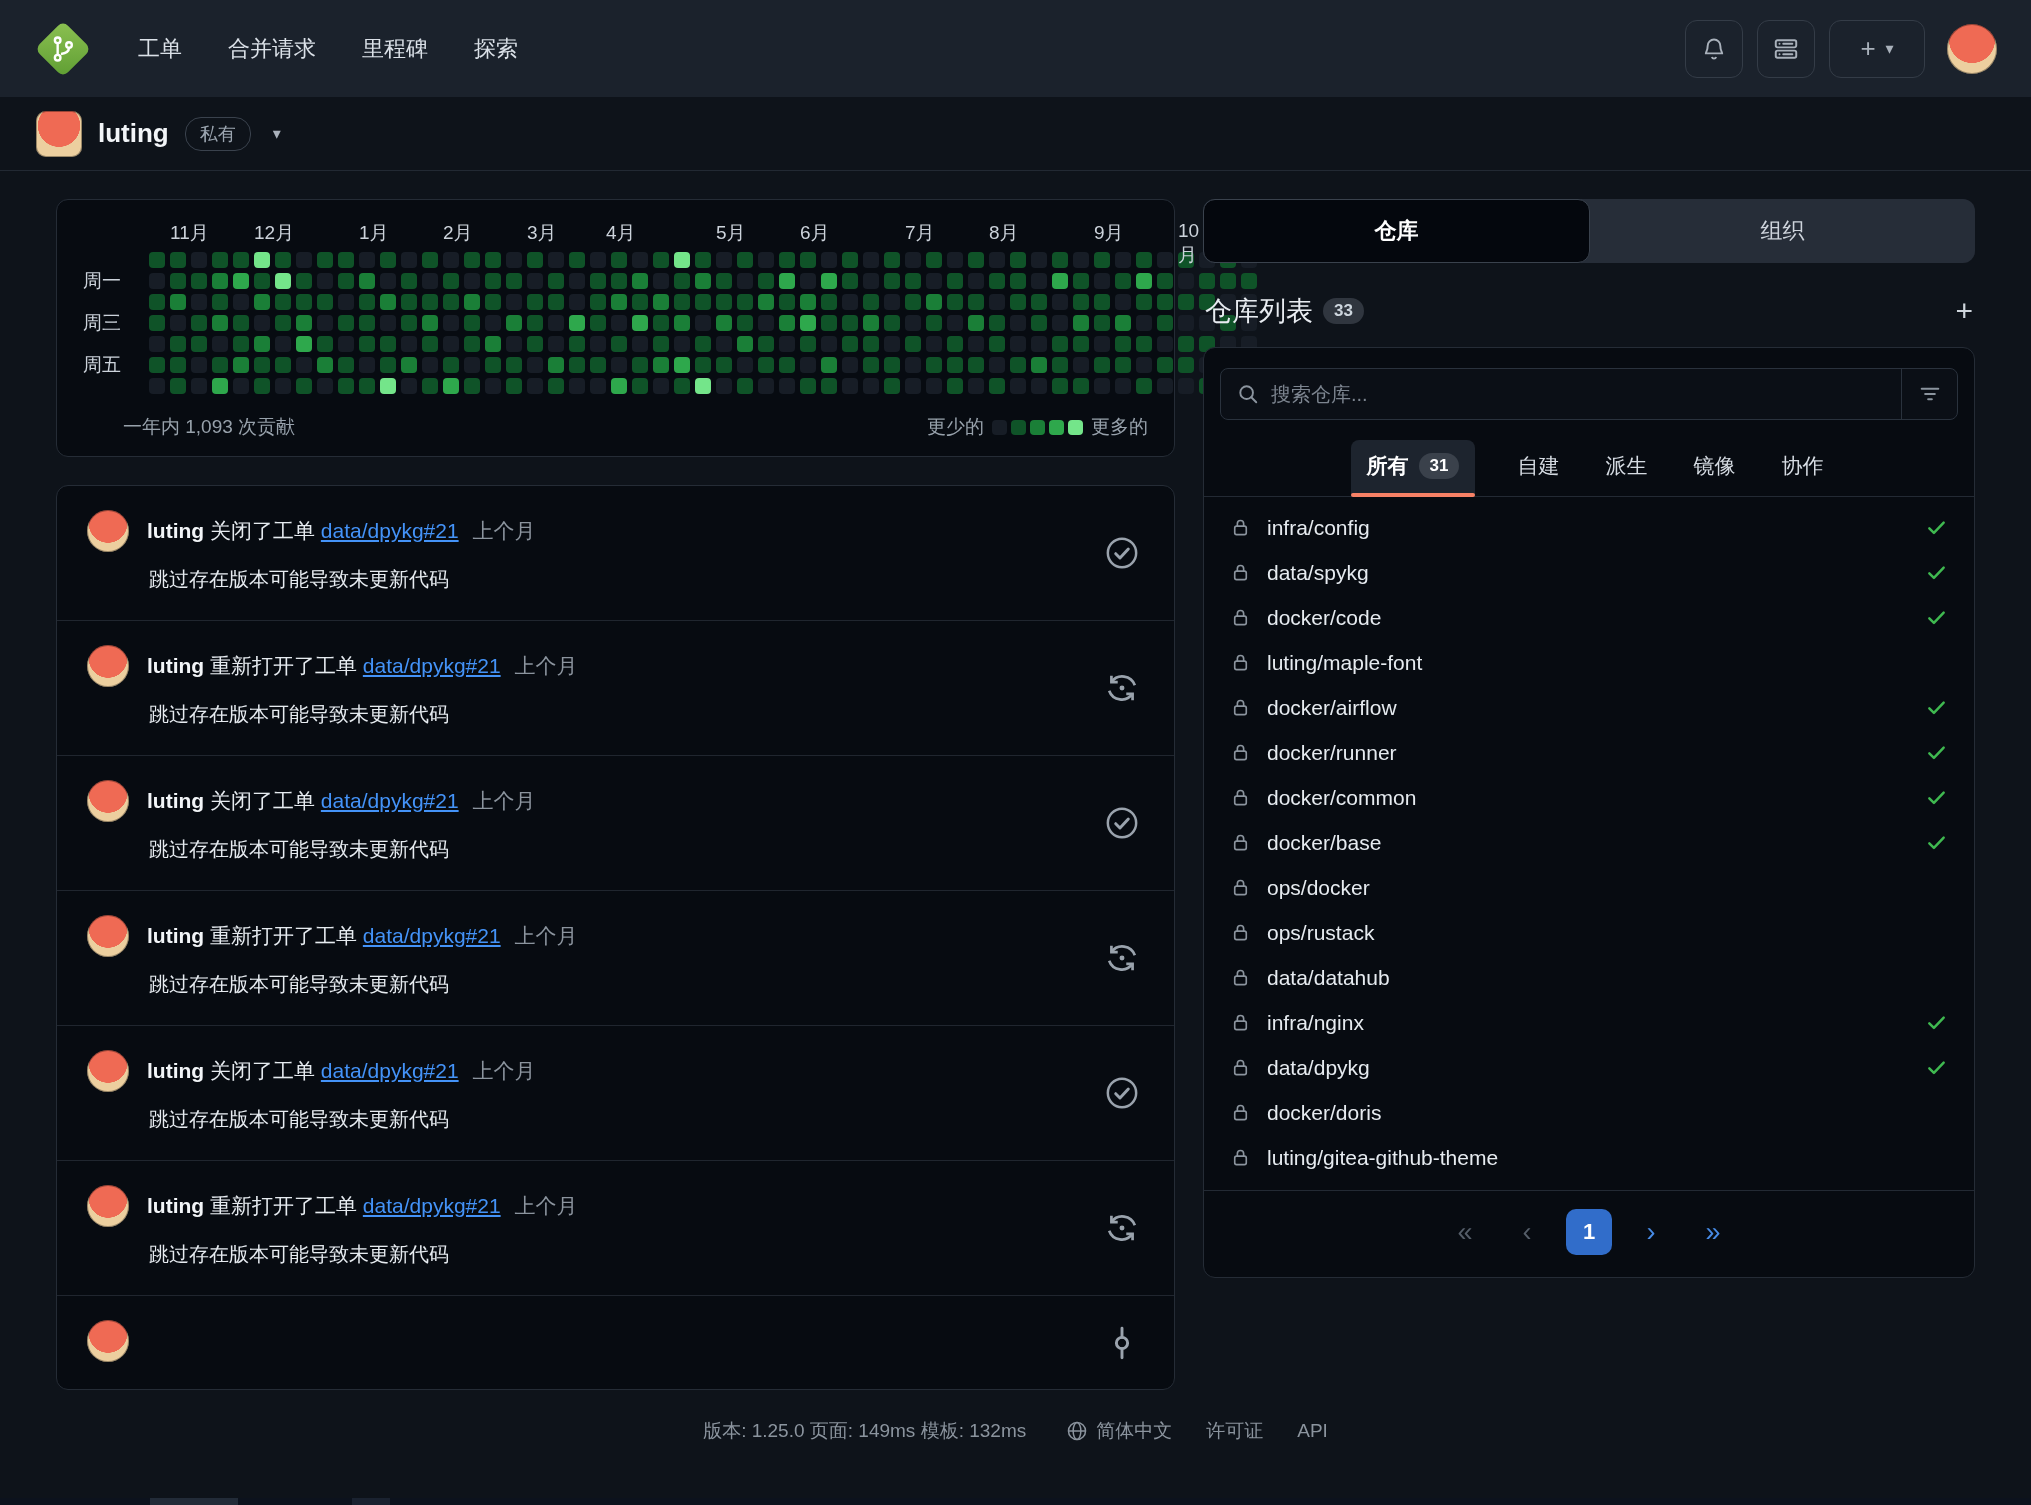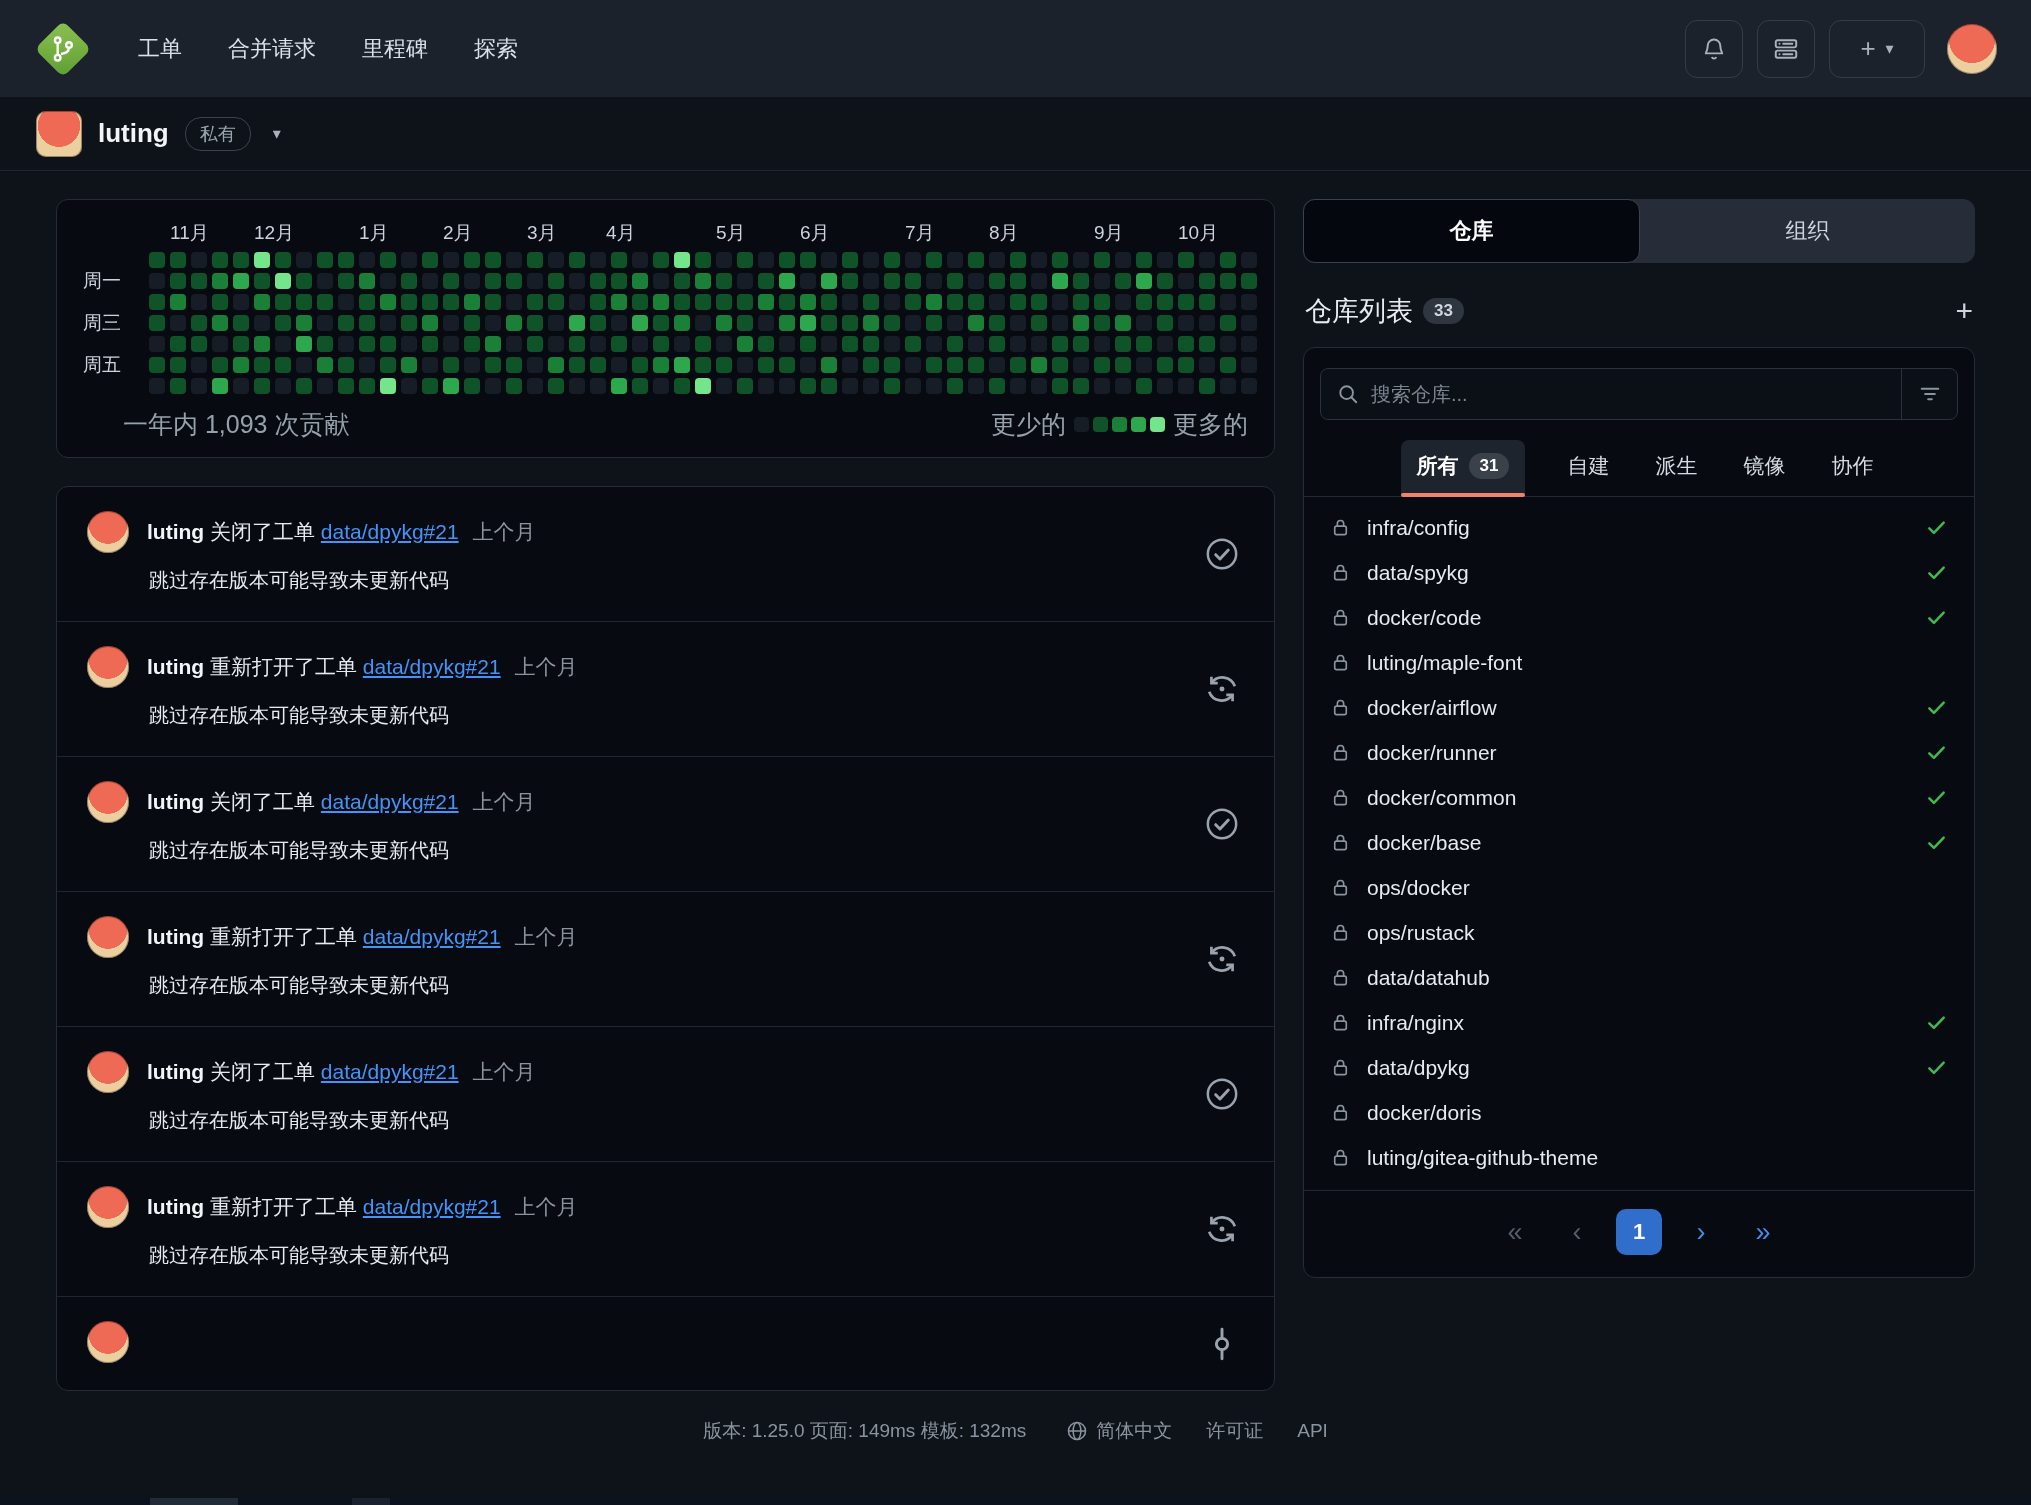--- a/index.html
+++ b/index.html
@@ -35,36 +35,36 @@
     border-bottom:1px solid #222933; }
   .profile .avatar { width:46px; height:46px; }
   .profile .uname { font-size:26px; font-weight:bold; color:#f2f5f8; }
   .badge-pill { border:1px solid #3a424d; border-radius:16px; padding:4px 14px;
     font-size:18px; color:#9aa4af; }
   .profile .caret { margin-left:6px; cursor:pointer; }
 
   
   .content { display:flex; gap:28px; padding:28px 56px 0; align-items:flex-start; }
   .col-left { flex:1; min-width:0; }
-  .col-right { width:672px; flex:none; }
+  .col-right { width:772px; flex:none; }
   .card { background:#070b11; border:1px solid #252c36; border-radius:12px; }
 
   
   .hm-card { padding:20px 26px 16px; }
   .hm-months { position:relative; height:27px; margin-left:66px; font-size:19px; color:#ccd3db; }
   .hm-month { position:absolute; top:0; }
   .hm-body { display:flex; margin-top:5px; }
   .hm-days { width:58px; flex:none; display:grid; grid-template-rows:repeat(7,16px); gap:5px;
     font-size:19px; color:#ccd3db; margin-right:8px; }
   .hm-days span { display:flex; align-items:center; }
   .d1{grid-row:2} .d3{grid-row:4} .d5{grid-row:6}
   .hm-grid { display:grid; grid-auto-flow:column; grid-template-rows:repeat(7,16px);
     grid-auto-columns:16px; gap:5px; }
   .hm-cell { width:16px; height:16px; border-radius:4px; }
-  .hm-legend { display:flex; align-items:flex-end; margin-top:14px; font-size:25px; color:#97a1ab; }
+  .hm-legend { display:flex; align-items:flex-end; margin-top:20px; font-size:19px; color:#97a1ab; }
   .hm-total { margin-left:40px; }
   .hm-scale { margin-left:auto; display:flex; align-items:center; gap:8px; }
   .hm-scale .cells { display:flex; gap:4px; }
   .hm-scale .hm-cell { width:15px; height:15px; }
 
   
   .feed { margin-top:28px; overflow:hidden; }
   .feed-item { padding:24px 30px 27px; border-top:1px solid #20262f; position:relative; }
   .feed-item:first-child { border-top:none; }
   .feed-head { display:flex; align-items:center; gap:18px; }

